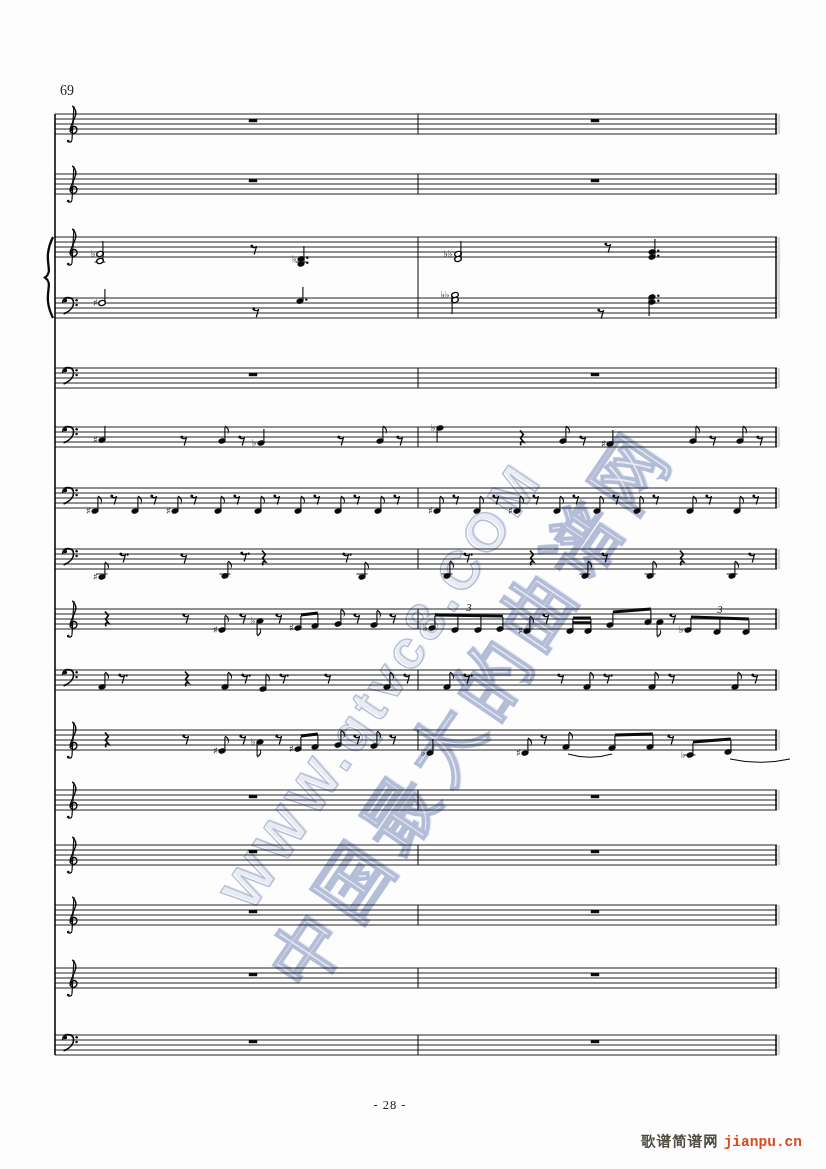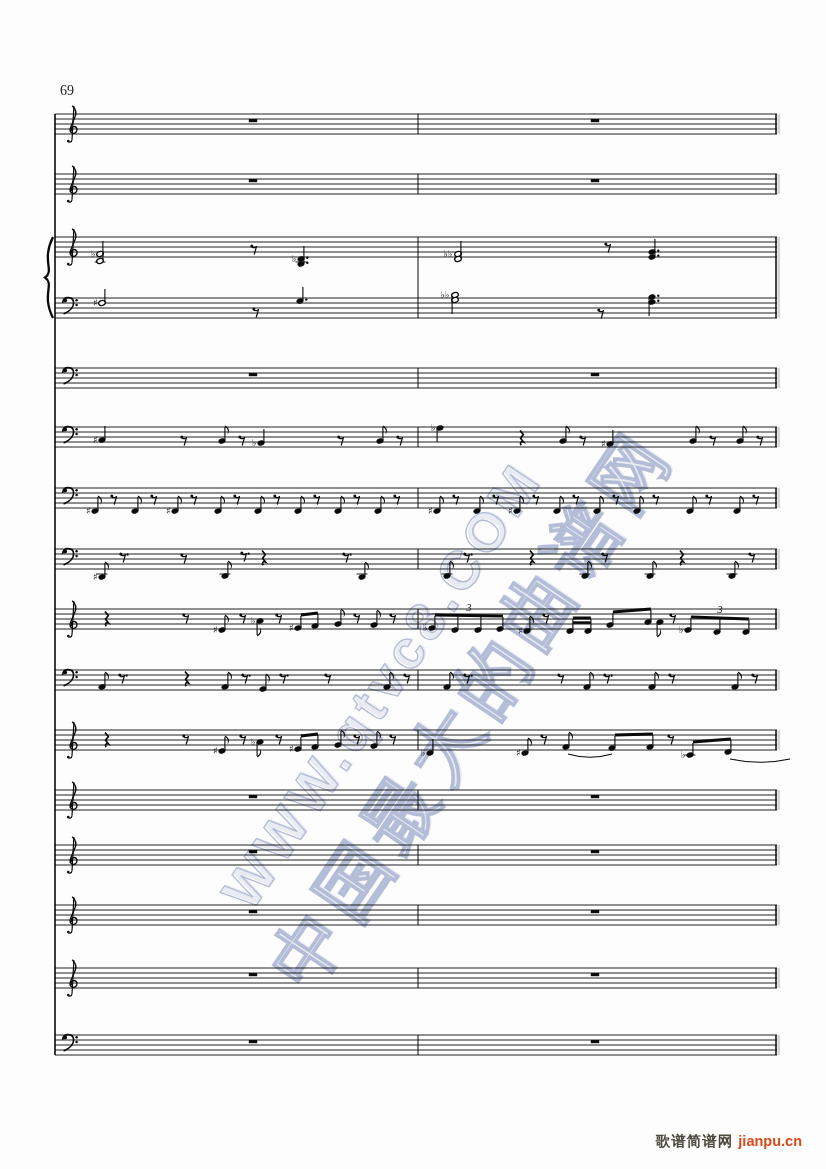--- a/index.html
+++ b/index.html
@@ -10,21 +10,21 @@
               font-size:12.5px;letter-spacing:1px;color:#222;}
   .score-canvas{position:absolute;left:0;top:0;width:826px;height:1169px;}
   .wm-diag{position:absolute;white-space:nowrap;font-weight:bold;color:transparent;
            transform:translate(-50%,-50%) rotate(-56deg);opacity:.7;pointer-events:none;
            font-family:"Liberation Sans", sans-serif;}
   .wm-url{left:382px;top:685px;font-size:54px;letter-spacing:6px;}
   .wm-cn{left:472px;top:708px;font-size:72px;letter-spacing:10px;font-family:sans-serif;}
   .wm-corner{position:absolute;right:24px;top:1132px;font-size:14.5px;
              font-family:sans-serif;font-weight:bold;}
   .wm-corner .site{letter-spacing:1px;padding-left:44px;}
-  .wm-corner .url{margin-left:5px;font-family:Liberation Sans, sans-serif;}
+  .wm-corner .url{margin-left:5px;font-family:Liberation Mono, monospace;}
 </style>
 </head>
 <body>
 
 <div class="page">
   <div class="wm-diag wm-url" style="-webkit-text-stroke: 1.4px rgb(150, 163, 199); text-shadow: rgba(150, 163, 199, 0.28) 2px 1px 0px;">WWW.qtvc8.COM</div>
   <div class="wm-diag wm-cn" style="-webkit-text-stroke: 1.4px rgb(150, 163, 199); text-shadow: rgba(150, 163, 199, 0.28) 2px 1px 0px;">中国最大的曲谱网</div>
 
   <div class="measure-number">69</div>
 
@@ -666,17 +666,18 @@
           <circle cx="76.6" cy="1037.3" r="1.2" fill="#0a0a0a"></circle>
           <circle cx="76.6" cy="1042" r="1.2" fill="#0a0a0a"></circle>
           <line x1="418" y1="1035" x2="418" y2="1055" stroke="#0a0a0a" stroke-width="1"></line>
           <line x1="776" y1="1035" x2="776" y2="1055" stroke="#0a0a0a" stroke-width="1.5"></line>
           <rect x="777.4" y="1035" width="2.6" height="20" fill="#c7c7c7" opacity="0.75"></rect>
           <rect x="248.8" y="1040" width="8.4" height="3.2" fill="#0a0a0a"></rect>
           <rect x="590.8" y="1040" width="8.4" height="3.2" fill="#0a0a0a"></rect>
         </g>
       </svg></div>
 
+  <div class="page-label">- 28 -</div>
 
   <div class="wm-corner">
     <span class="site" style="color: rgb(77, 74, 63);">歌谱简谱网</span><span class="url" style="color: rgb(217, 75, 26);">jianpu.cn</span>
   </div>
 </div>
 
 </body></html>

